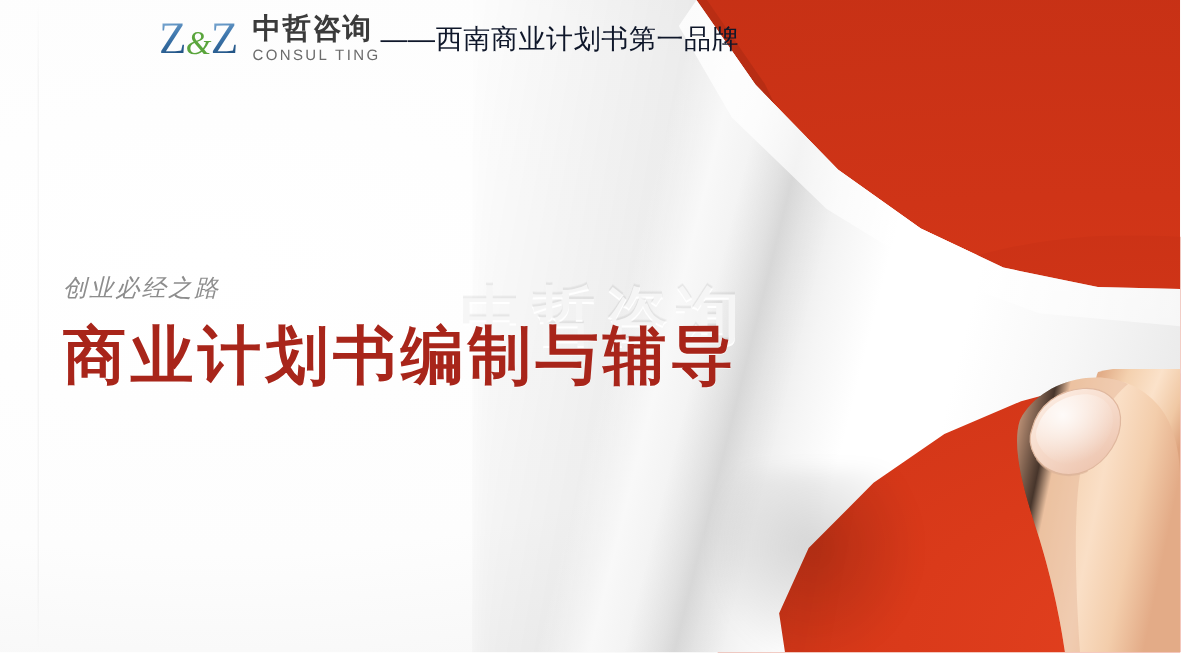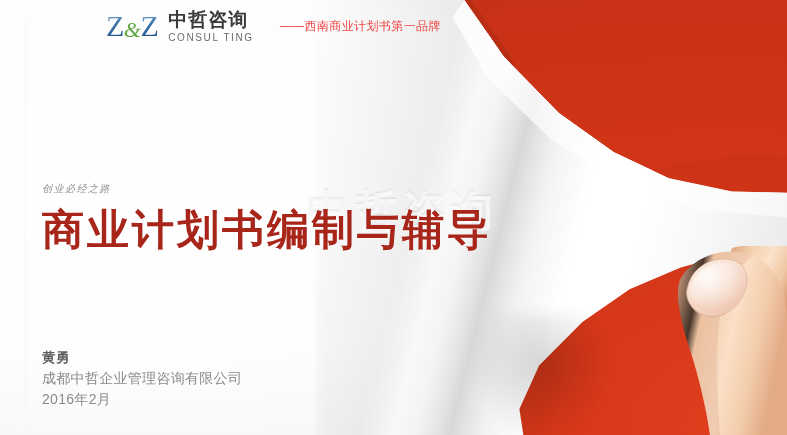--- a/index.html
+++ b/index.html
@@ -216,23 +216,22 @@
     color: #3b3b3b;
     letter-spacing: 1px;
   }
   .logo-en {
     font-size: 10px;
     color: #6b6b6b;
     letter-spacing: 1.6px;
     margin-top: 4px;
   }
   .tagline {
-    margin-left: 26px;
-    font-size: 12px;
-    color: #ef4444;
+    font-size: 18px;
+    color: #0f172a;
     letter-spacing: 0.4px;
     white-space: nowrap;
   }
 
   
   .watermark {
     position: absolute;
     left: 307px;
     top: 182px;
     font-size: 42px;
@@ -246,21 +245,21 @@
   }
 
   
   .title-block {
     position: absolute;
     left: 42px;
     top: 182px;
     z-index: 25;
   }
   .eyebrow {
-    font-size: 10px;
+    font-size: 16px;
     color: #8d8d8d;
     font-style: italic;
     letter-spacing: 1.5px;
     margin-bottom: 14px;
   }
   .main-title {
     font-family: Liberation Mono, monospace;
     font-size: 42px;
     font-weight: 700;
     color: #a8251a;
@@ -374,19 +373,14 @@
     <div class="tagline">——西南商业计划书第一品牌</div>
   </div>
 
   <div class="watermark">中哲咨询</div>
 
   <div class="title-block">
     <div class="eyebrow">创业必经之路</div>
     <div class="main-title">商业计划书编制与辅导</div>
   </div>
 
-  <div class="author-block">
-    <div class="author-name">黄勇</div>
-    <div class="author-org">成都中哲企业管理咨询有限公司</div>
-    <div class="author-date">2016年2月</div>
-  </div>
 
 </div>
 
 </body></html>

